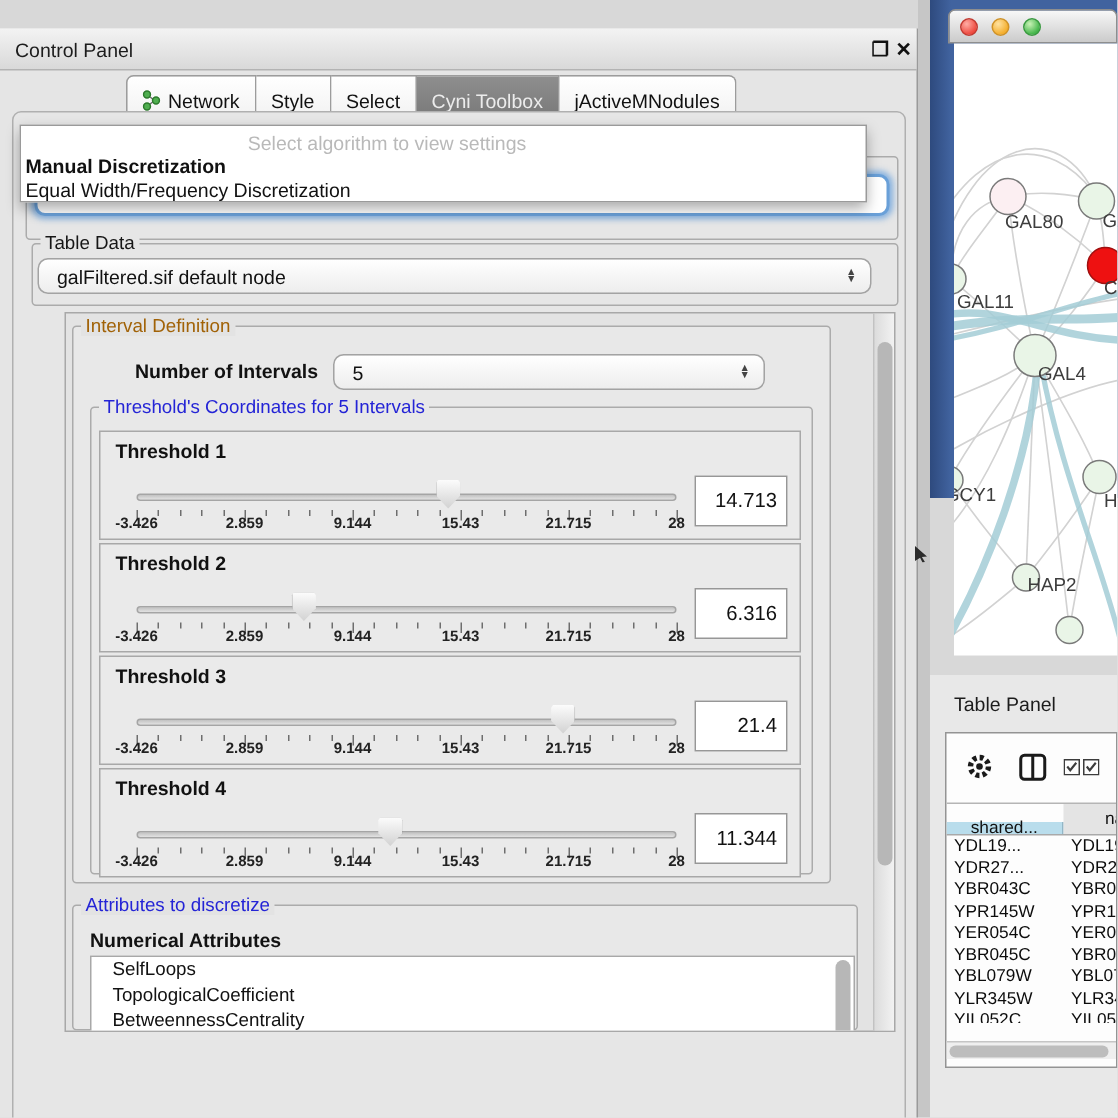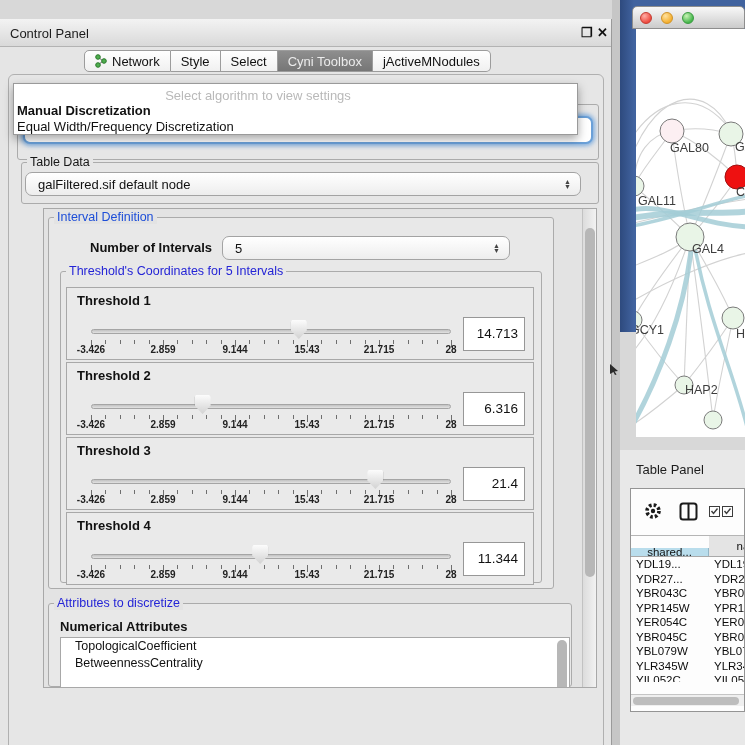--- a/index.html
+++ b/index.html
@@ -9,37 +9,37 @@
 
   
   #control-panel { left:0; top:0; width:612px; height:738px; background:#e5e5e5;
     border-right:1px solid #9a9a9a; border-bottom:1px solid #a0a0a0;margin-top:19px; }
   #cp-titlebar { left:0; top:0; width:100%; height:28px;
     background:linear-gradient(#f3f3f3,#d9d9d9); border-bottom:1px solid #b3b3b3; }
   #cp-title { left:10px; top:7px; font-size:13px; color:#1c1c1c; }
   .win-btn { top:6px; font-size:13px; font-weight:bold; color:#111; cursor:default; }
 
   
-  .seg-bar { display:flex; height:22px; }
+  .seg-bar { display:flex; height:34px; }
   .seg { background:linear-gradient(#ffffff,#f0f0f0); border:1px solid #9c9c9c; border-left:none;
     font-size:13px; color:#111; display:flex; align-items:center; justify-content:center;
     padding:0 10px; white-space:nowrap; }
   .seg:first-child { border-left:1px solid #9c9c9c; border-radius:5px 0 0 5px; }
   .seg:last-child { border-radius:0 5px 5px 0; }
   .seg.selected { background:linear-gradient(#8e8e8e,#767676); color:#ececec;justify-content:center; }
   #top-tabs { left:84px; top:31px; }
   #bottom-tabs { left:143px; top:705px; }
 
   
   #tab-content { left:8px; top:55px; width:596px; height:680px; background:#e6e6e6;
     border:1px solid #b0b0b0; border-radius:6px; }
 
   .groupbox { border:1px solid #ababab; border-radius:3px; }
   .group-title { position:absolute; font-size:12.5px; background:#e6e6e6; padding:0 3px; white-space:nowrap; }
-  .t-green { color:#1d4ed8; }
+  .t-green { color:#a16207; }
   .t-blue { color:#2424d6; }
   .t-dark { color:#222; font-weight:bold; }
 
   .combo { background:linear-gradient(#ffffff,#ededed); border:1px solid #a3a3a3; border-radius:7px;
     font-size:13px; color:#111; display:flex; align-items:center; }
   .combo .val { padding-left:12px; }
   .combo .arrows { position:absolute; right:9px; top:50%; transform:translateY(-50%);
     display:flex; flex-direction:column; line-height:5px; font-size:7px; color:#444; }
 
   
@@ -336,20 +336,21 @@
             <span class="tick-label" style="left:384.0px;">28</span>
             <div class="val-box">11.344</div>
           </div>
         </div>
 
       <div class="groupbox abs" style="left:4px; top:394px; width:524px; height:84px; background:#e8e8e8;"></div>
       <span class="group-title t-blue" style="left:10px; top:387px; background:#e3e3e3;">Attributes to discretize</span>
       <span class="abs" style="left:16px; top:410px; font-size:13px; font-weight:bold; color:#111;">Numerical Attributes</span>
       <div id="attr-list">
         <div style="position:absolute; right:2px; top:2px; width:10px; height:60px;" class="thumb-v"></div>
+      <div class="attr-item">SelfLoops</div>
           <div class="attr-item">TopologicalCoefficient</div>
           <div class="attr-item">BetweennessCentrality</div>
         </div>
 
       <div class="vtrack abs" style="left:538px; top:0; width:14px; height:480px;">
         <div class="thumb-v abs" style="left:2px; top:19px; width:10px; height:349px;"></div>
       </div>
     </div>
 
     <div id="apply-btn" class="abs">Apply</div>

